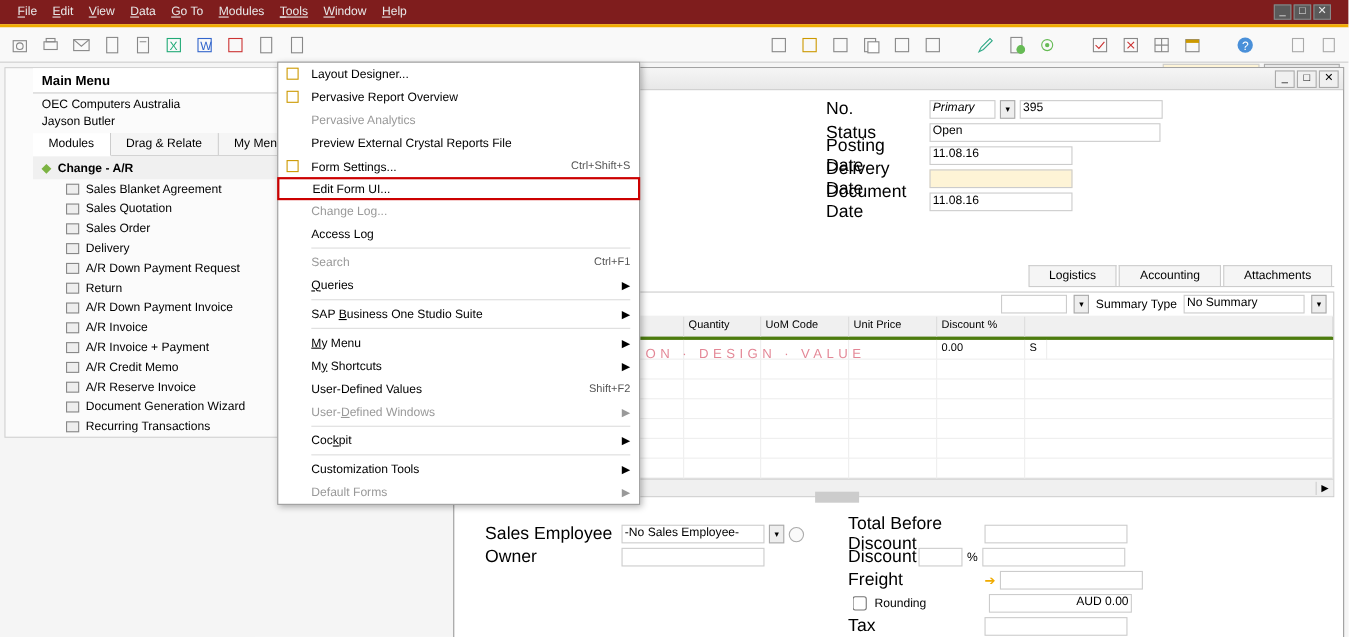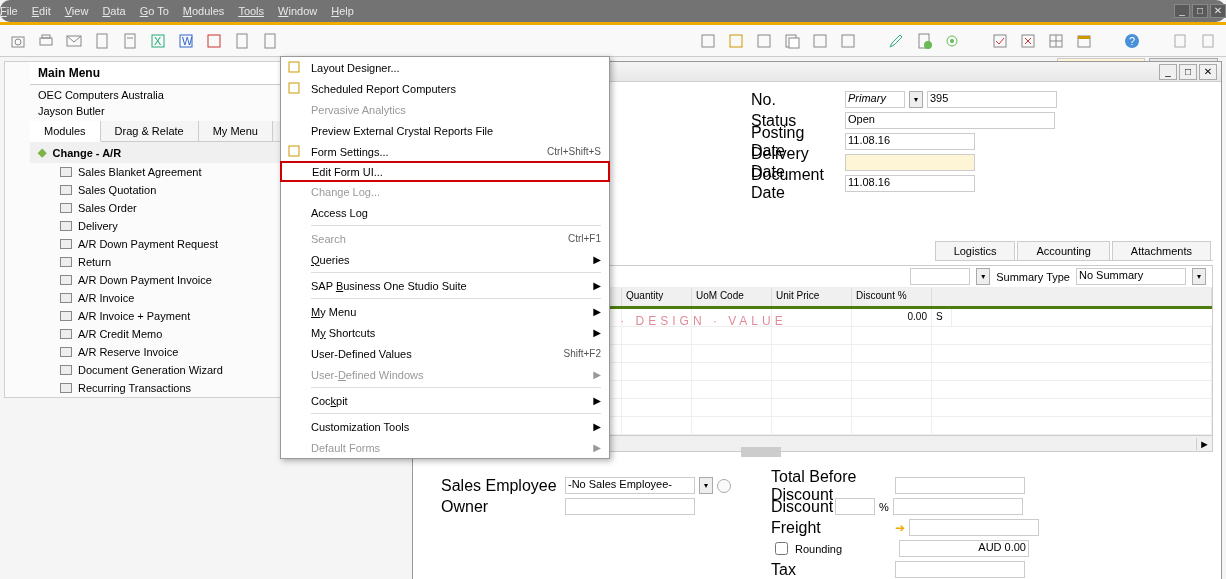--- a/index.html
+++ b/index.html
@@ -1,38 +1,38 @@
 <!DOCTYPE html>
 <html><head>
 <meta charset="utf-8">
 <style>
 * { box-sizing: border-box; font-family: Tahoma, Arial, sans-serif; font-size: 11px; }
 body { margin: 0; padding: 0; background: #f5f5f5; width: 1226px; height: 579px; overflow: hidden; position: relative; }
-.menubar { background: #737373; color: #e8e8e8; height: 22px; display: flex; align-items: center; padding: 0 0; justify-content: space-between; border-radius: 10px; }
+.menubar { background: #7f1d1d; color: #e8e8e8; height: 22px; display: flex; align-items: center; padding: 0 16px; justify-content: space-between; }
 .menubar-left { display: flex; gap: 14px; }
 .menubar-item { cursor: default; }
 .menubar-item u { text-decoration: underline; }
 .menubar-item.active { text-decoration: underline; }
 .winctrl { display: flex; gap: 2px; }
 .winctrl span { width: 16px; height: 14px; border: 1px solid #888; background: #5a5a5a; display: inline-block; text-align: center; line-height: 12px; font-size: 10px; }
 .goldbar { height: 3px; background: #f0ab00; }
 .toolbar { background: #f9f9f9; height: 32px; border-bottom: 1px solid #ccc; display: flex; align-items: center; padding: 0 8px; gap: 8px; }
 .ticon { width: 20px; height: 20px; display: inline-flex; align-items: center; justify-content: center; }
 .content { display: flex; position: relative; }
 .left-panel { width: 400px; background: #fbfbfb; border: 1px solid #d0d0d0; margin: 4px; padding-left: 25px; }
 .left-header { background: #fff; border-bottom: 1px solid #ccc; padding: 4px 8px; font-weight: bold; font-size: 12px; }
 .left-info { padding: 4px 8px; font-size: 11px; }
 .tabstrip { display: flex; border-bottom: 1px solid #ccc; background: #f0f0f0; }
 .tab { padding: 4px 14px; border-right: 1px solid #ccc; background: #f5f5f5; cursor: default; }
 .tab.active { background: #fff; border-bottom: 1px solid #fff; margin-bottom: -1px; }
 .module-header { background: #f0f0f0; padding: 4px 8px; font-weight: bold; display: flex; align-items: center; gap: 6px; }
 .module-header .diamond { color: #7cb342; }
 .tree-item { padding: 3px 8px 3px 30px; display: flex; align-items: center; gap: 6px; cursor: default; }
 .tree-icon { width: 12px; height: 10px; border: 1px solid #888; background: #eee; display: inline-block; }
-.tools-menu { position: absolute; top: 56px; left: 280px; width: 330px; background: #fff; border: 1px solid #999; box-shadow: 2px 2px 6px rgba(0,0,0,0.3); z-index: 100; }
+.tools-menu { position: absolute; top: 56px; left: 252px; width: 330px; background: #fff; border: 1px solid #999; box-shadow: 2px 2px 6px rgba(0,0,0,0.3); z-index: 100; }
 .menu-row { display: flex; align-items: center; height: 21px; padding: 0 8px 0 30px; position: relative; }
 .menu-row.disabled { color: #999; }
 .menu-row .shortcut { margin-left: auto; font-size: 10px; color: #555; }
 .menu-row .arrow { margin-left: auto; font-size: 10px; }
 .menu-row.highlight { border: 2px solid #c00; margin: -1px; }
 .menu-sep { height: 1px; background: #ddd; margin: 2px 8px 2px 30px; }
 .menu-icon-left { position: absolute; left: 6px; width: 16px; height: 16px; }
 .right-area { flex: 1; position: relative; margin: 4px; }
 .doc-window { position: absolute; top: 0; left: 0; right: 0; border: 1px solid #999; background: #fff; }
 .doc-titlebar { height: 20px; background: linear-gradient(#f5f5f5,#e8e8e8); border-bottom: 1px solid #ccc; display: flex; justify-content: flex-end; align-items: center; padding: 0 4px; gap: 2px; }
@@ -400,21 +400,21 @@
             <div class="grid-cell" style="width:80px">Unit Price</div>
             <div class="grid-cell" style="width:80px">Discount %</div>
             <div class="grid-cell" style="flex:1"></div>
           </div>
           <div class="grid-body">
             <div class="grid-row">
               <div class="grid-cell" style="width:200px"></div>
               <div class="grid-cell" style="width:70px"></div>
               <div class="grid-cell" style="width:80px"></div>
               <div class="grid-cell" style="width:80px"></div>
-              <div class="grid-cell" style="width:80px;text-align:right">0.00</div>
+              <div class="grid-cell" style="width:80px;text-align:left">0.00</div>
               <div class="grid-cell" style="width:20px">S</div>
             </div>
             <div class="grid-row">
                 <div class="grid-cell" style="width:200px"></div>
                 <div class="grid-cell" style="width:70px"></div>
                 <div class="grid-cell" style="width:80px"></div>
                 <div class="grid-cell" style="width:80px"></div>
                 <div class="grid-cell" style="width:80px"></div>
                 <div class="grid-cell" style="flex:1"></div>
               </div>
@@ -517,21 +517,21 @@
     <div class="menu-row enabled">
       <span class="menu-icon-left"><svg width="14" height="14">
           <rect x="2" y="2" width="10" height="10" fill="none" stroke="#c90"></rect>
         </svg></span>
       <span>Layout Designer...</span>
     </div>
     <div class="menu-row enabled">
       <span class="menu-icon-left"><svg width="14" height="14">
           <rect x="2" y="2" width="10" height="10" fill="none" stroke="#c90"></rect>
         </svg></span>
-      <span>Scheduled Report Computers</span>
+      <span>Pervasive Report Overview</span>
     </div>
     <div class="menu-row disabled">
       <span>Pervasive Analytics</span>
     </div>
     <div class="menu-row enabled">
       <span>Preview External Crystal Reports File</span>
     </div>
     <div class="menu-row enabled">
       <span class="menu-icon-left"><svg width="14" height="14">
           <rect x="2" y="2" width="10" height="10" fill="none" stroke="#c90"></rect>

